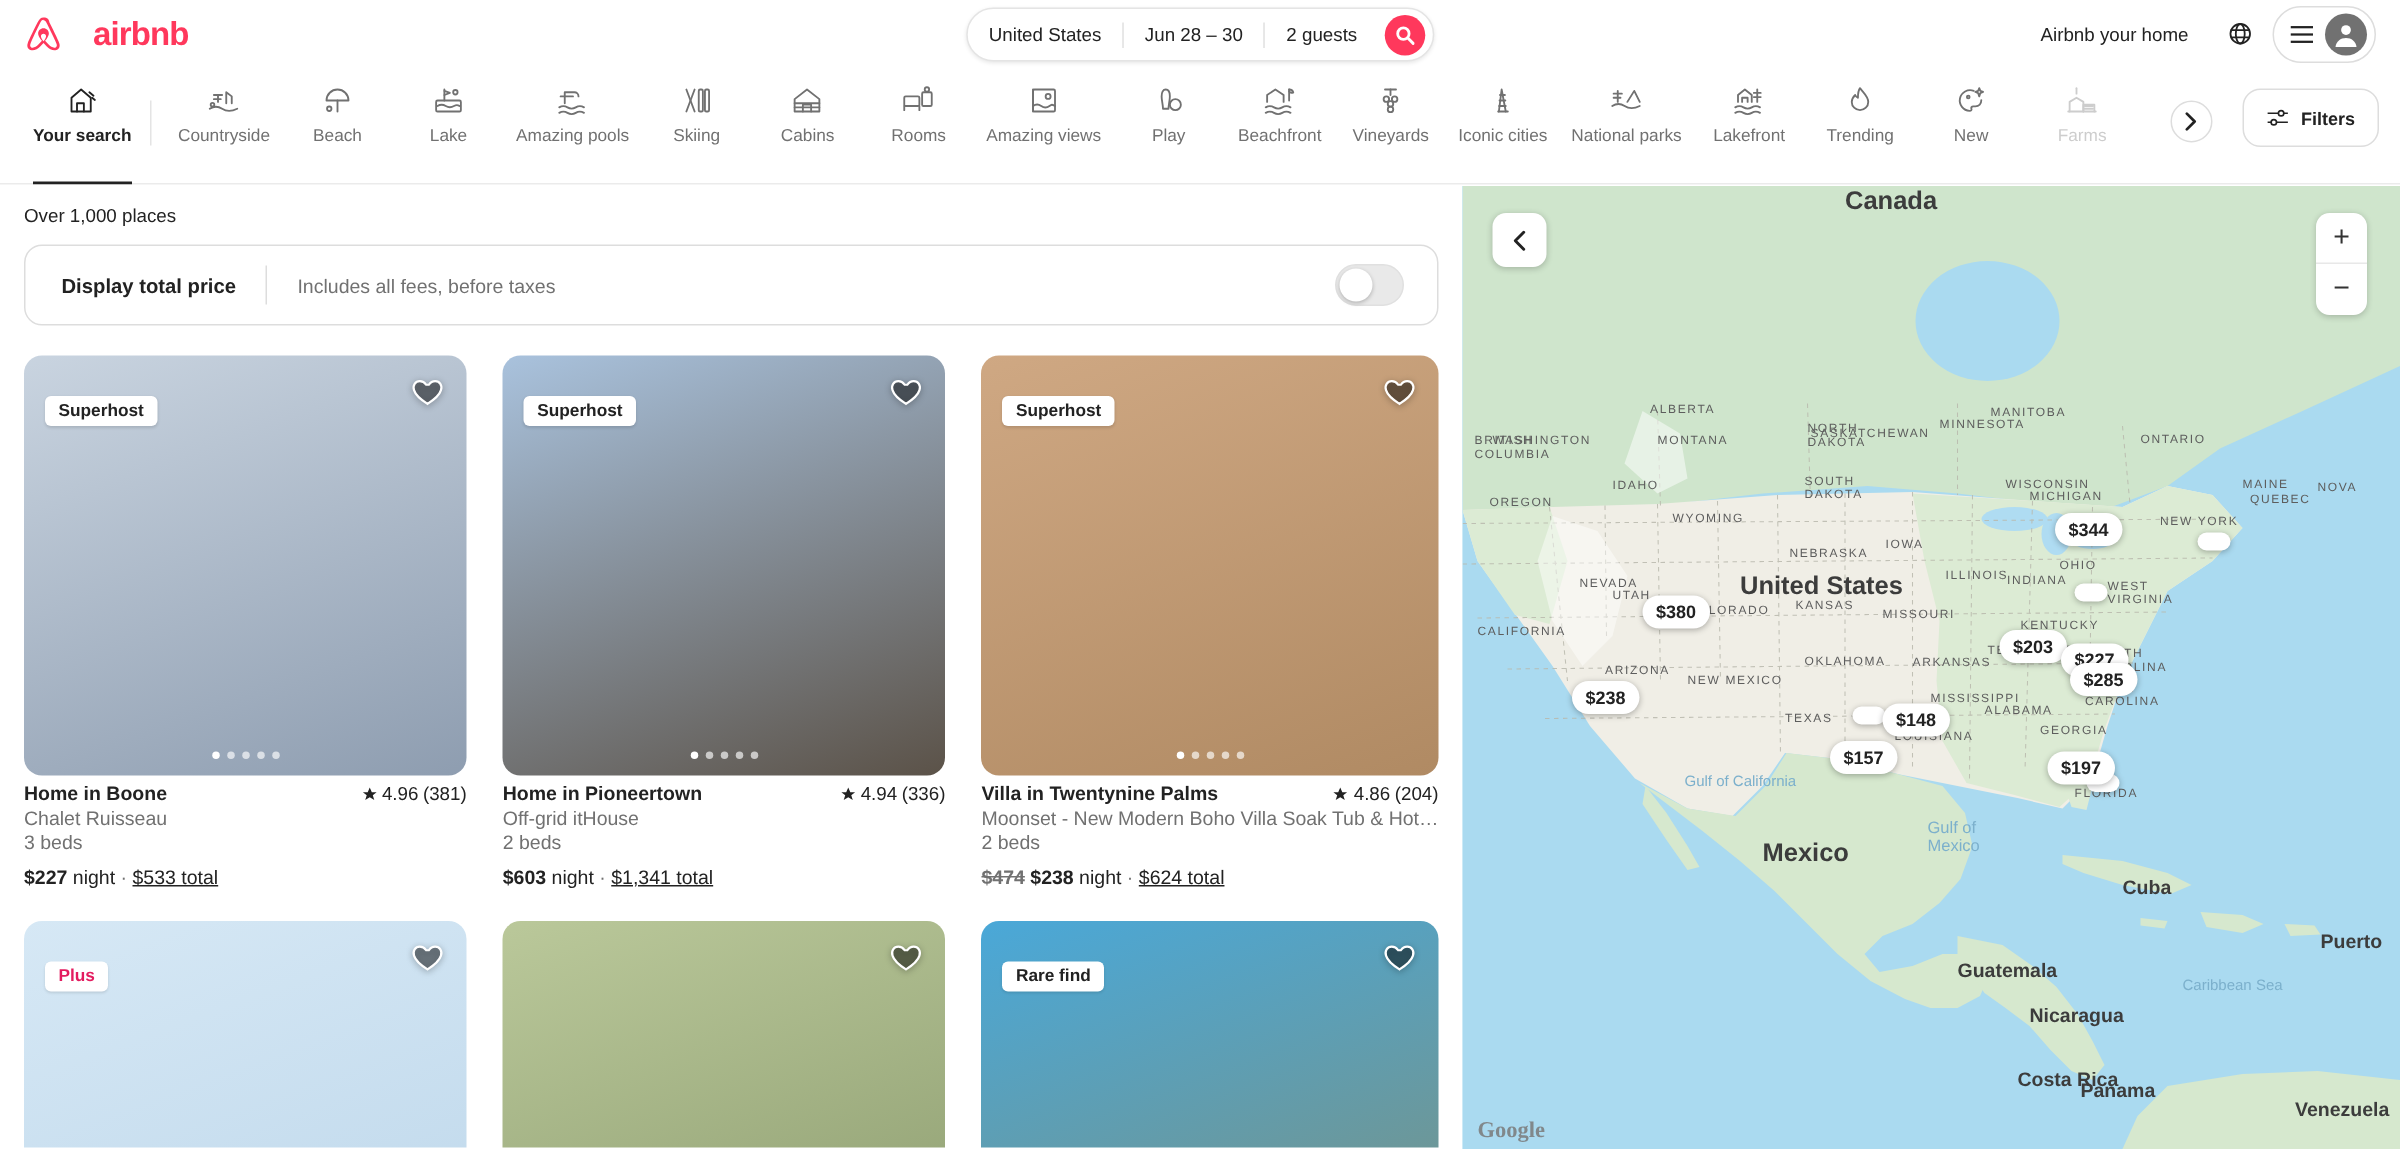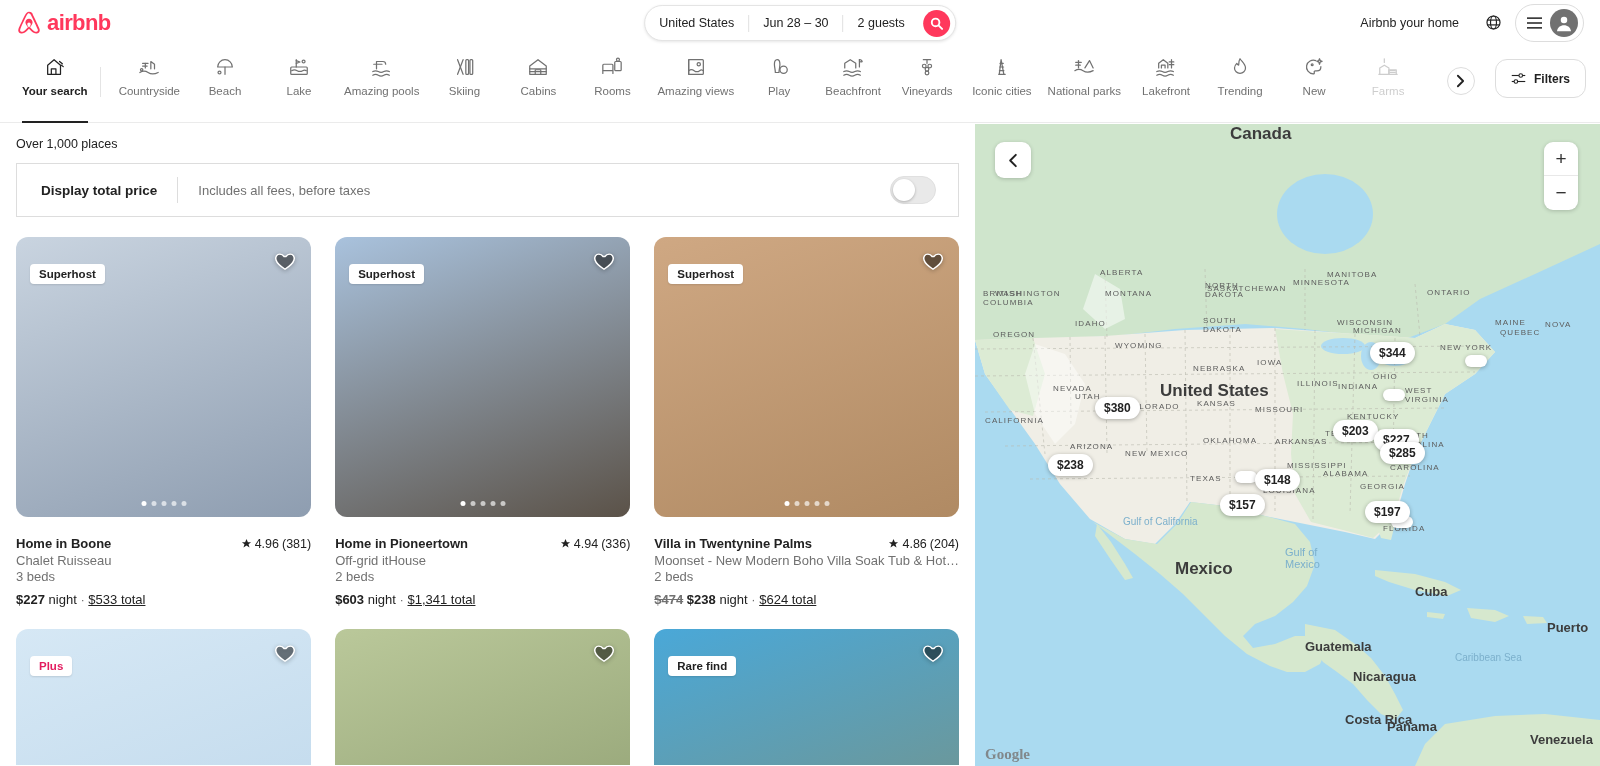--- a/index.html
+++ b/index.html
@@ -9,21 +9,21 @@
     background: #fff; color: #222;
     -webkit-font-smoothing: antialiased;
   }
   .app { position: relative; width: 1600px; height: 766px; overflow: hidden; }
 
   
   .header {
     height: 45px; display: flex; align-items: center;
     padding: 0 16px; background: #fff; position: relative; z-index: 40;
   }
-  .logo { display: flex; align-items: center; gap: 5px; color: #FF385C; }
+  .logo { display: flex; align-items: center; gap: 20px; color: #FF385C; }
   .logo svg { display:block; }
   .logo-text { font-size: 22px; font-weight: 700; letter-spacing: -0.6px; color:#FF385C; }
 
   .search-pill {
     position: absolute; left: 50%; transform: translateX(-50%);
     top: 5px; height: 36px; display: flex; align-items: center;
     background: #fff; border: 1px solid #e4e4e4; border-radius: 999px;
     box-shadow: 0 1px 3px rgba(0,0,0,.10); padding: 0 5px 0 0;
   }
   .sp-seg {
@@ -98,21 +98,21 @@
   }
 
   
   .body-split { display: flex; height: calc(766px - 45px - 79px); }
   .left-pane {
     width: 975px; padding: 0 16px; overflow: hidden; background: #fff;
   }
   .results-count { font-size: 12.5px; color: #222; padding: 14px 0 12px; }
 
   .price-toggle-card {
-    border: 1px solid #dddddd; border-radius: 0; height: 54px;
+    border: 1px solid #dddddd; border-radius: 12px; height: 54px;
     display: flex; align-items: center; padding: 0 22px 0 24px; margin-bottom: 20px;
   }
   .pt-title { font-size: 13.5px; font-weight: 700; color: #222; }
   .pt-div { width: 1px; height: 26px; background: #dddddd; margin: 0 20px; }
   .pt-sub { font-size: 13px; color: #717171; }
   .switch {
     margin-left: auto; width: 46px; height: 28px; border-radius: 999px;
     background: #e9e9e9; position: relative; cursor: pointer; border:1px solid #e0e0e0;
   }
   .switch .knob {
@@ -136,21 +136,21 @@
     position: absolute; top: 13px; right: 14px; z-index: 3; cursor: pointer;
     filter: drop-shadow(0 1px 2px rgba(0,0,0,.35));
   }
   .dots {
     position: absolute; bottom: 11px; left: 50%; transform: translateX(-50%);
     display: flex; gap: 5px; z-index: 3;
   }
   .dots i { width: 5px; height: 5px; border-radius: 50%; background: rgba(255,255,255,.65); display:block;}
   .dots i.on { background: #fff; }
 
-  .card-row1 { display: flex; align-items: center; margin-top: 19px; }
+  .card-row1 { display: flex; align-items: flex-end; margin-top: 4px; }
   .card-title { font-size: 13px; font-weight: 600; color: #222; }
   .card-rating { margin-left: auto; font-size: 12.5px; color: #222; display:flex; align-items:center; gap:3px; white-space:nowrap;}
   .card-sub { font-size: 13px; color: #717171; margin-top: 2px;
     white-space: nowrap; overflow: hidden; text-overflow: ellipsis; max-width: 100%; }
   .card-beds { font-size: 13px; color: #717171; margin-top: 1px; }
   .card-price { font-size: 13px; color: #222; margin-top: 8px; }
   .card-price .strike { text-decoration: line-through; color:#717171; font-weight:600; }
   .card-price b { font-weight: 700; }
   .card-price .night { color:#222; }
   .card-price .total { text-decoration: underline; color:#222; }

